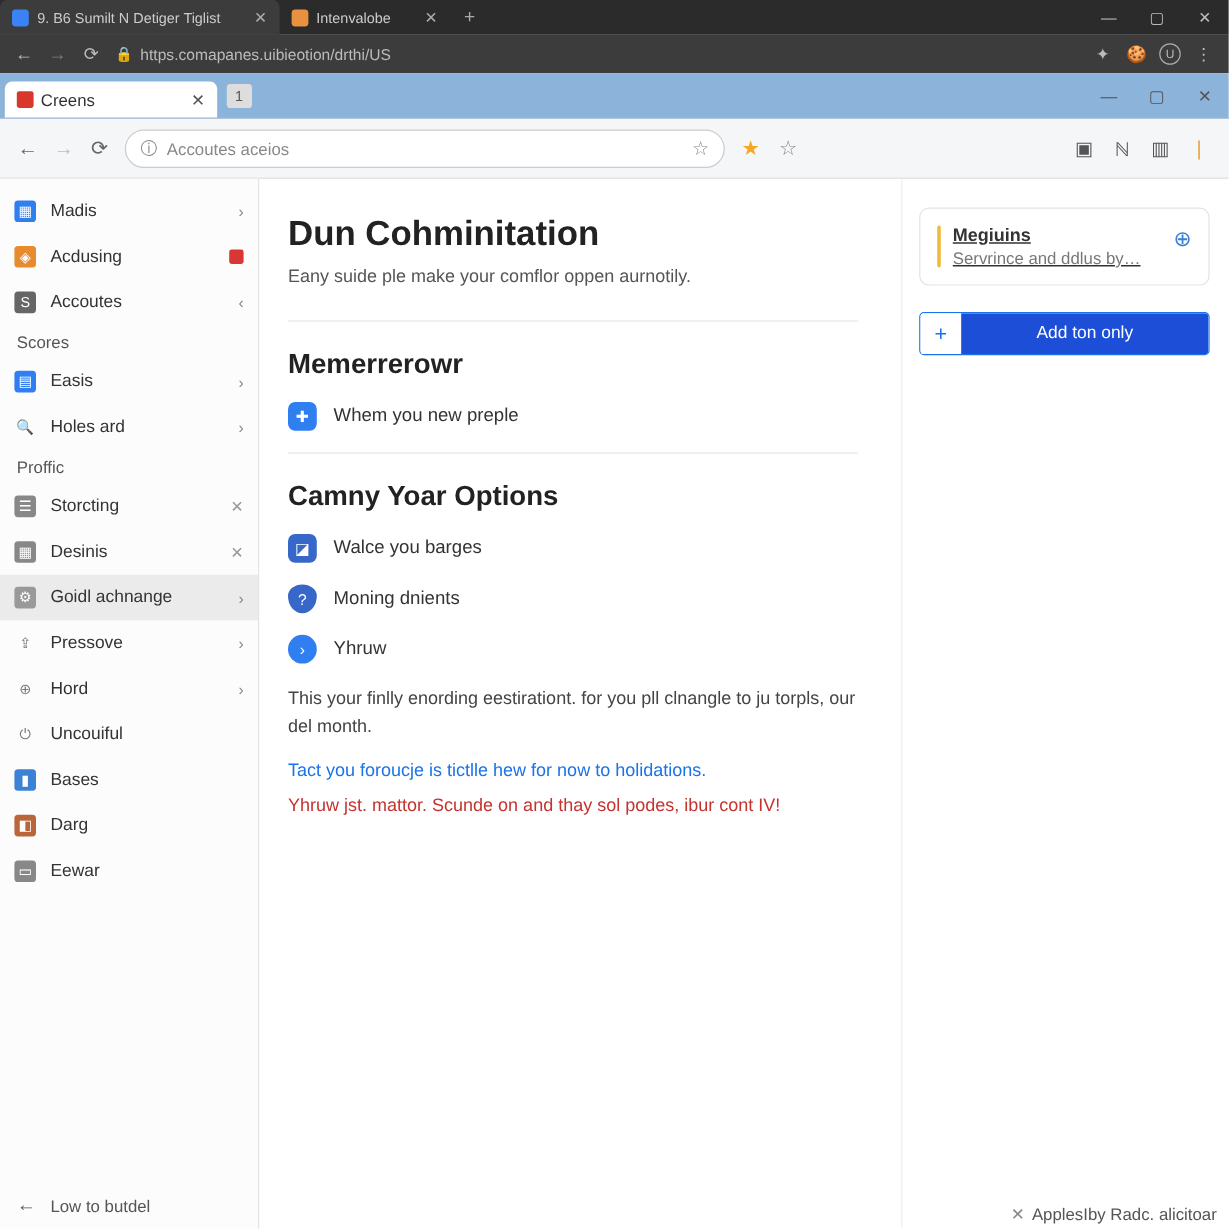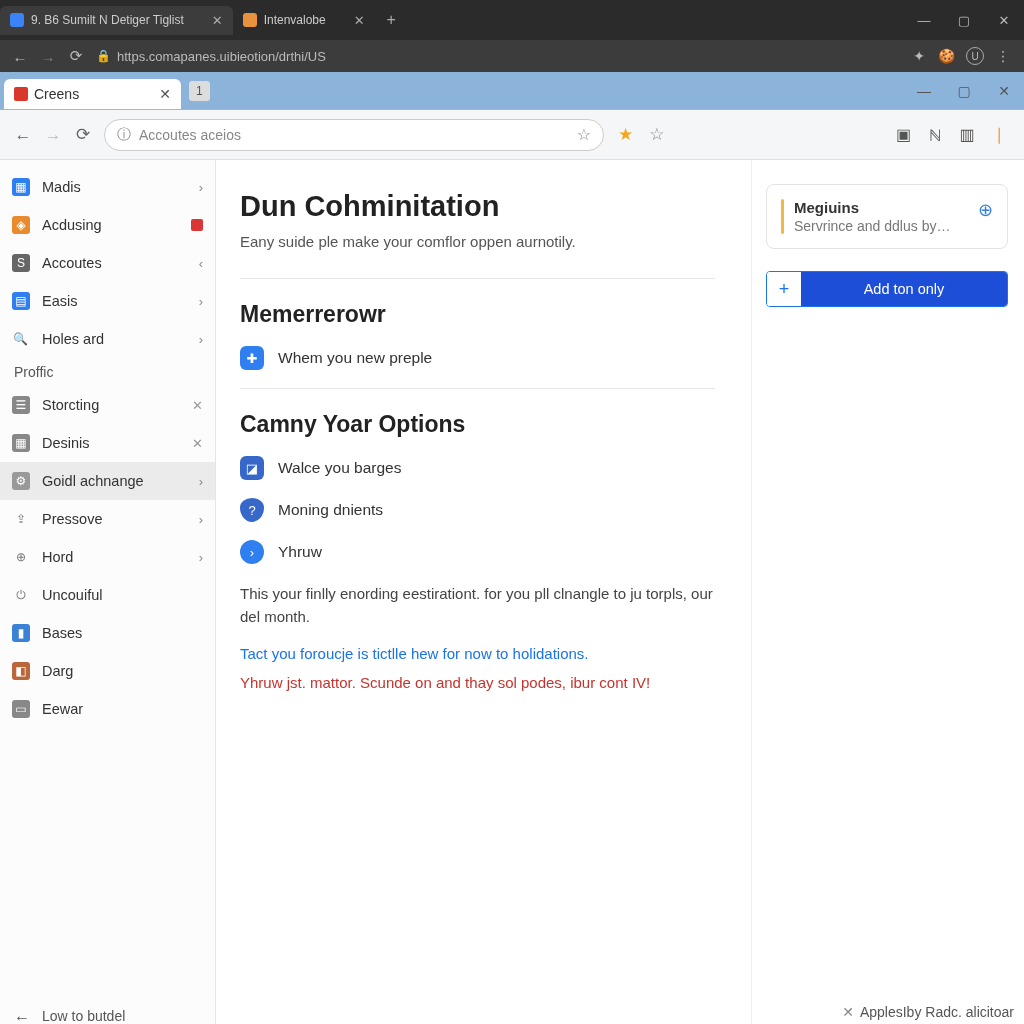--- a/index.html
+++ b/index.html
@@ -1,19 +1,19 @@
 <!DOCTYPE html>
 <html><head>
 <meta charset="utf-8">
 <style>
   * { box-sizing: border-box; margin: 0; padding: 0; font-family: "Segoe UI", Arial, sans-serif; }
   body { width: 1024px; height: 1024px; overflow: hidden; background: #fff; }
 
   
-  .chrome-top { background: #2b2b2b; height: 40px; display: flex; align-items: center; }
+  .chrome-top { background: #2b2b2b; height: 29px; display: flex; align-items: center; }
   .chrome-tab { height: 29px; display: flex; align-items: center; padding: 0 10px; font-size: 12px; color: #ccc; position: relative; }
   .chrome-tab.active { background: #3c3c3c; border-radius: 6px 6px 0 0; }
   .chrome-tab .favicon { width: 14px; height: 14px; border-radius: 3px; background: #3b82f6; margin-right: 7px; }
   .chrome-tab .favicon.orange { background: #e8913f; }
   .chrome-tab .tab-close { margin-left: 28px; color: #aaa; font-size: 13px; }
   .chrome-newtab { color: #aaa; padding: 0 12px; font-size: 16px; }
   .chrome-spacer { flex: 1; }
   .win-ctrl { color: #bbb; width: 40px; text-align: center; font-size: 13px; }
 
   .chrome-url { background: #3c3c3c; height: 32px; display: flex; align-items: center; padding: 0 6px; }
@@ -71,21 +71,21 @@
   .opt-ic.navy { background: #3768c9; }
   .opt-ic.shield { background: #3768c9; border-radius: 50% 50% 50% 50% / 40% 40% 60% 60%; }
   .opt-ic.circ { background: #2f7ff0; border-radius: 50%; }
   .para { font-size: 15px; color: #444; line-height: 1.55; margin-bottom: 16px; }
   .link-blue { color: #1a73e8; font-size: 15px; margin-bottom: 12px; display: block; }
   .link-red { color: #c5332e; font-size: 15px; margin-bottom: 18px; display: block; }
 
   .aside { width: 272px; padding: 24px 16px 0 14px; }
   .card { border: 1px solid #e3e3e3; border-radius: 8px; padding: 14px 14px; display: flex; align-items: flex-start; position: relative; margin-bottom: 22px; }
   .card .bar { width: 3px; background: #f3b93f; align-self: stretch; margin-right: 10px; border-radius: 2px; }
-  .card .txt { flex: 1; }
+  .card .txt { flex: 1; text-decoration: underline; }
   .card .t1 { font-weight: 600; color: #333; font-size: 15px; }
   .card .t2 { color: #777; font-size: 14px; margin-top: 2px; }
   .card .glb { color: #3b82d6; font-size: 18px; margin-left: 8px; }
   .add-btn { display: flex; height: 36px; border-radius: 4px; overflow: hidden; border: 1px solid #1a73e8; }
   .add-btn .plus { width: 34px; background: #fff; color: #1a73e8; display: flex; align-items: center; justify-content: center; font-size: 18px; }
   .add-btn .lbl { flex: 1; background: #1d4ed8; color: #fff; display: flex; align-items: center; justify-content: center; font-size: 14.5px; font-weight: 500; }
 
   .status-bar { position: absolute; bottom: 0; right: 10px; height: 24px; display: flex; align-items: center; font-size: 14px; color: #555; }
   .status-bar .x { margin-right: 6px; color: #888; }
 </style>
@@ -172,20 +172,24 @@
       <span class="ic" style="background:#e88b2f">◈</span>
       <span>Acdusing</span>
       <span class="badge-red"></span>
     </div>
     <div class="sb-item">
       <span class="ic" style="background:#666">S</span>
       <span>Accoutes</span>
       <span class="chev">‹</span>
     </div>
 
+    <div class="sb-section" style="display:flex;align-items:center">
+      <span>Scores</span>
+      <span class="badge-sq" style="margin-left:auto"></span>
+    </div>
 
     <div class="sb-item">
       <span class="ic" style="background:#2f7ff0">▤</span>
       <span>Easis</span>
       <span class="chev">›</span>
     </div>
     <div class="sb-item">
       <span class="ic" style="background:transparent;color:#d44">🔍</span>
       <span>Holes ard</span>
       <span class="chev">›</span>

